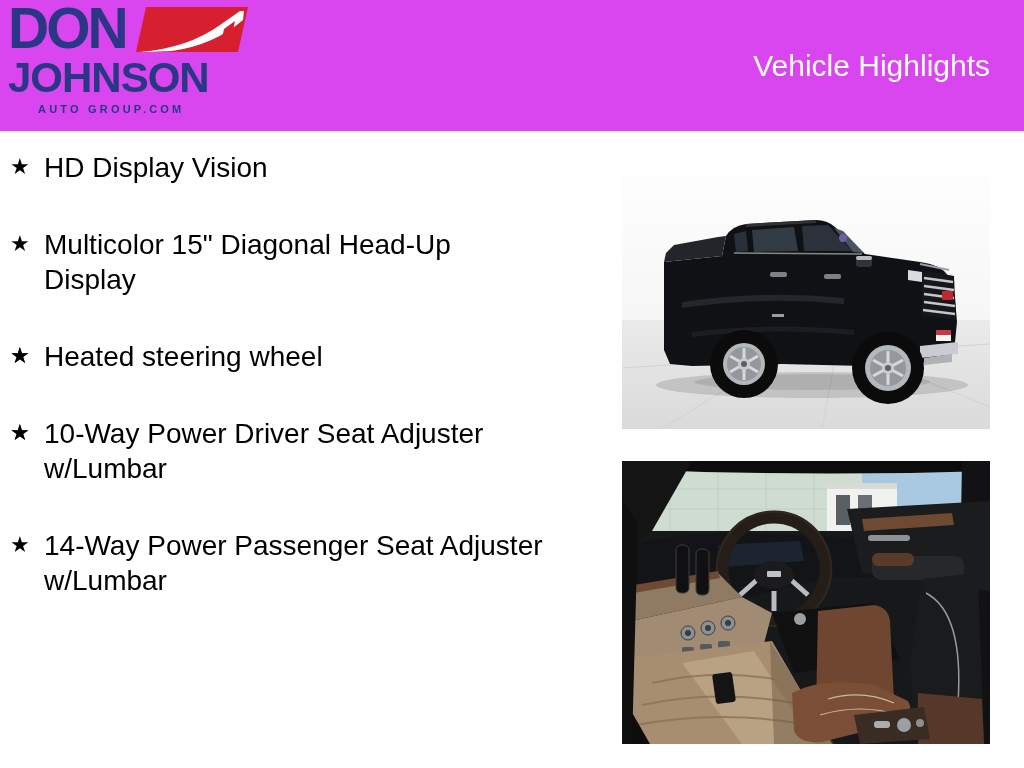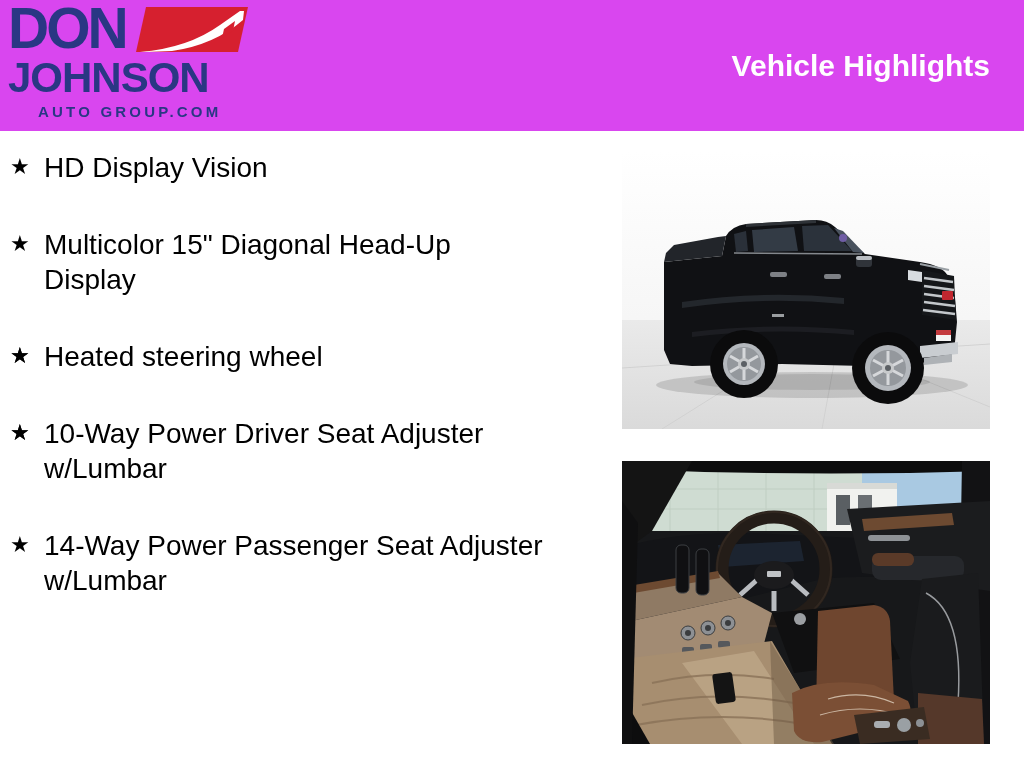--- a/index.html
+++ b/index.html
@@ -6,22 +6,22 @@
   body { font-family:"Liberation Sans", sans-serif; }
   .page { position:relative; width:1024px; height:768px; background:#ffffff; overflow:hidden; }
 
   
   .header { position:absolute; left:0; top:0; width:1024px; height:131px; background:#d946ef; }
   .logo { position:absolute; left:8px; top:5px; color:#2a3784; cursor:pointer; }
   .logo-row { display:flex; align-items:flex-start; gap:10px; }
   .logo-don { font-size:57px; font-weight:700; letter-spacing:-3px; line-height:47px; }
   .logo-flag { width:112px; height:45px; margin-top:2px; }
   .logo-johnson { font-size:42px; font-weight:700; letter-spacing:-1px; line-height:45px; margin-top:3px; white-space:nowrap; }
-  .logo-url { font-size:15px; font-weight:700; letter-spacing:3.2px; margin:3px 0 0 30px; white-space:nowrap; }
-  .page-title { position:absolute; top:49px; right:34px; margin:0; color:#ffffff; font-size:30px; font-weight:700; }
+  .logo-url { font-size:11px; font-weight:700; letter-spacing:3.2px; margin:3px 0 0 30px; white-space:nowrap; }
+  .page-title { position:absolute; top:49px; right:34px; margin:0; color:#ffffff; font-size:30px; font-weight:400; }
 
   
   .features { position:absolute; left:10px; top:150px; width:540px; list-style:none; margin:0; padding:0; }
   .feature { position:relative; padding-left:34px; font-size:28px; line-height:35px; color:#000000; margin-bottom:42px; max-width:506px; }
   .star { position:absolute; left:0; top:0; font-size:22px; line-height:34px; color:#000000; }
 
   
   .photo { position:absolute; margin:0; overflow:hidden; cursor:pointer; }
   .photo svg { display:block; width:100%; height:100%; }
   .photo-exterior { left:622px; top:152px; width:368px; height:277px; }

